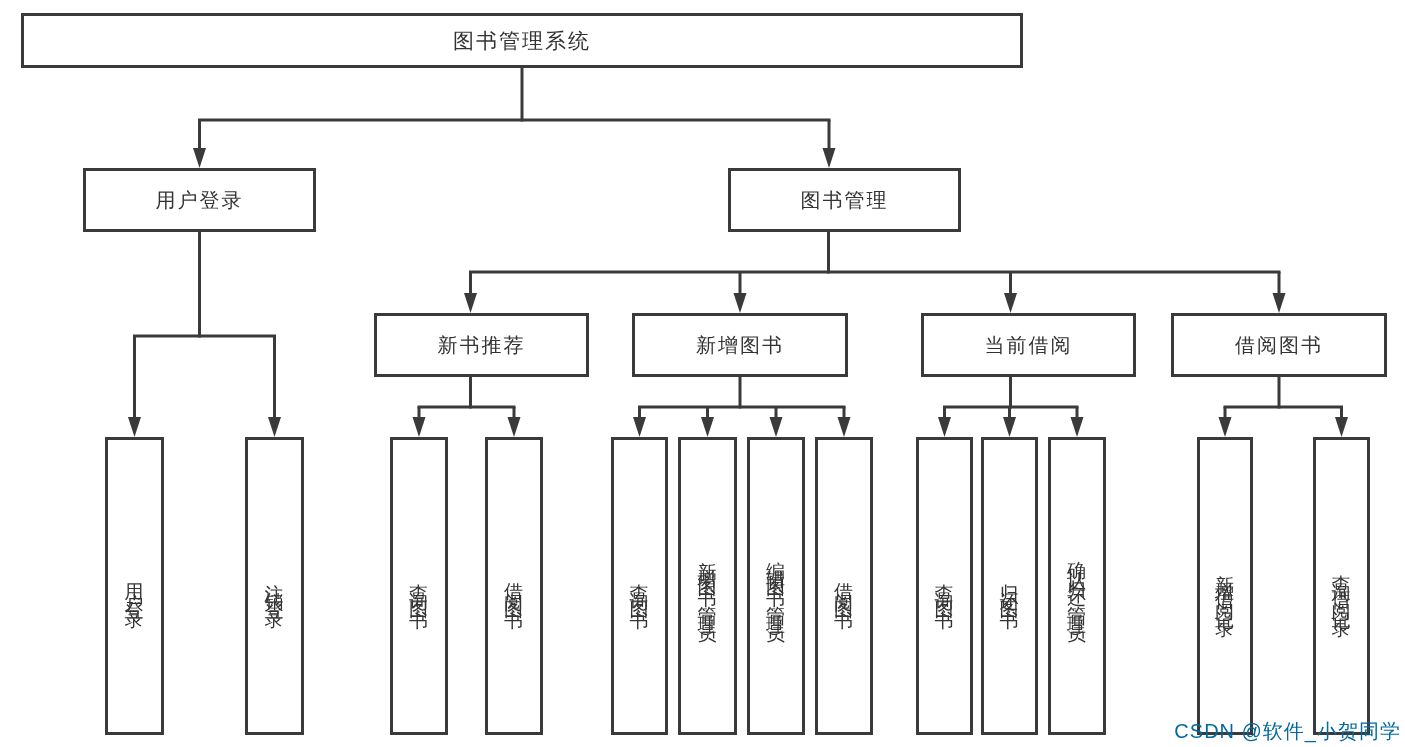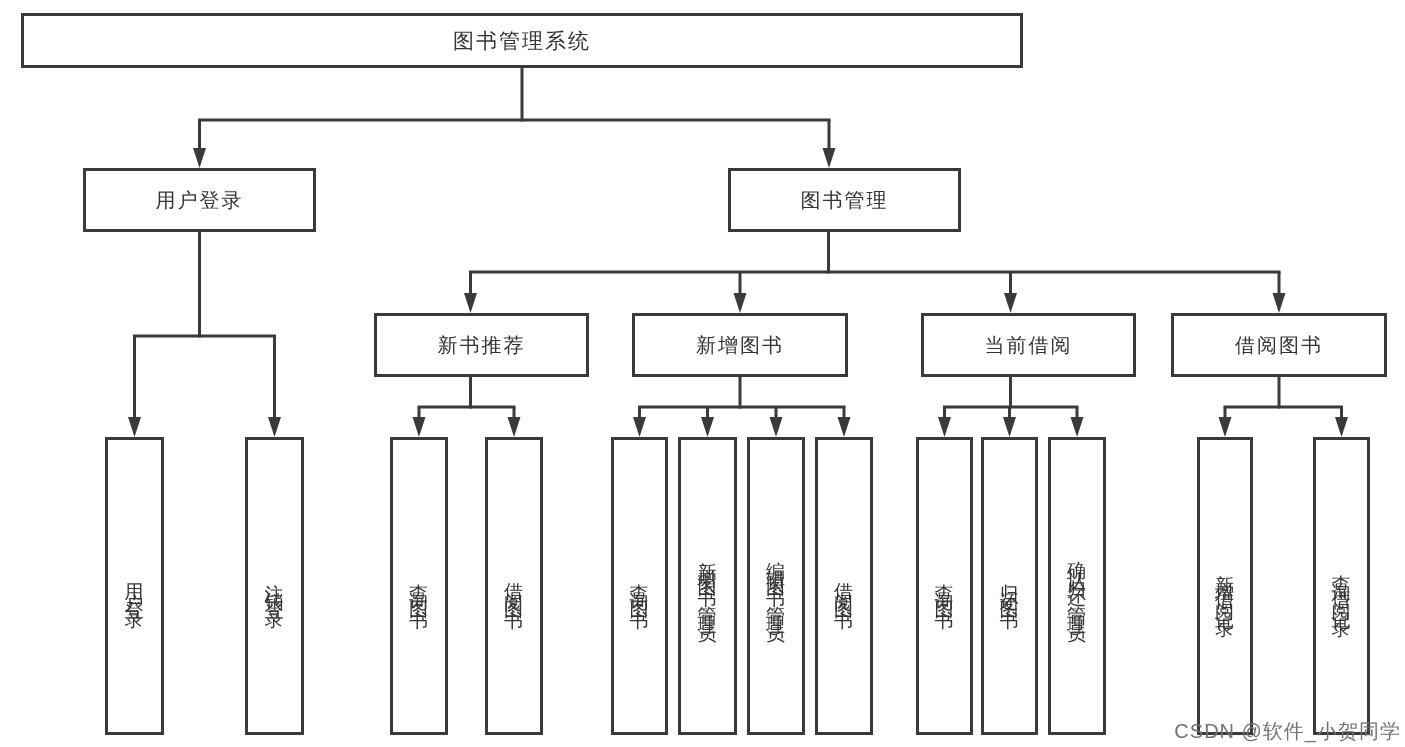--- a/index.html
+++ b/index.html
@@ -34,21 +34,21 @@
     font-size: 19px;
     letter-spacing: 9px;
     line-height: 1;
     color: #333333;
   }
   .watermark {
     position: absolute;
     right: 4px;
     bottom: 2px;
     font-size: 20px;
-    color: #737373;
+    color: #0369a1;
     letter-spacing: 1px;
     white-space: nowrap;
     z-index: 5;
   }
   svg line { stroke: #3a3a3a; stroke-width: 3; }
   svg polygon { fill: #3a3a3a; stroke: none; }
 </style>
 </head>
 <body>
 

